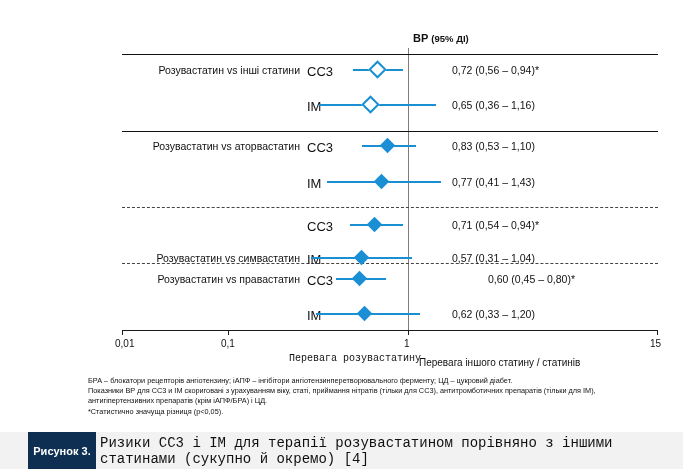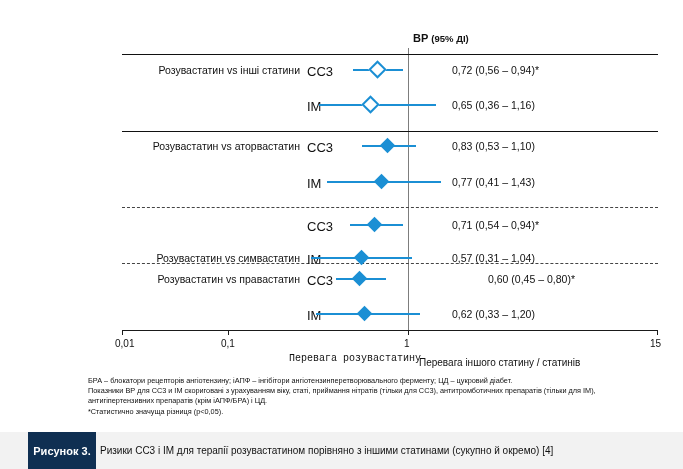--- a/index.html
+++ b/index.html
@@ -137,22 +137,23 @@
     align-items:center;
     justify-content:center;
     margin-left:28px;
   }
   #caption-text {
     position:absolute;
     left:100px; top:0;
     right:10px; height:37px;
     display:flex;
     align-items:center;
-    font-size:10px;
-    color:#111;
+    font-size:14px;
+    color:#111;
+    font-family:Liberation Mono, monospace;
   }
 </style>
 </head>
 <body>
 
 <div id="chart-area">
 
   <div id="chart-title" style="left:392px; top:32px;margin-left:21px;">
     <span>ВР</span>
     <span class="small">(95% ДІ)</span>

